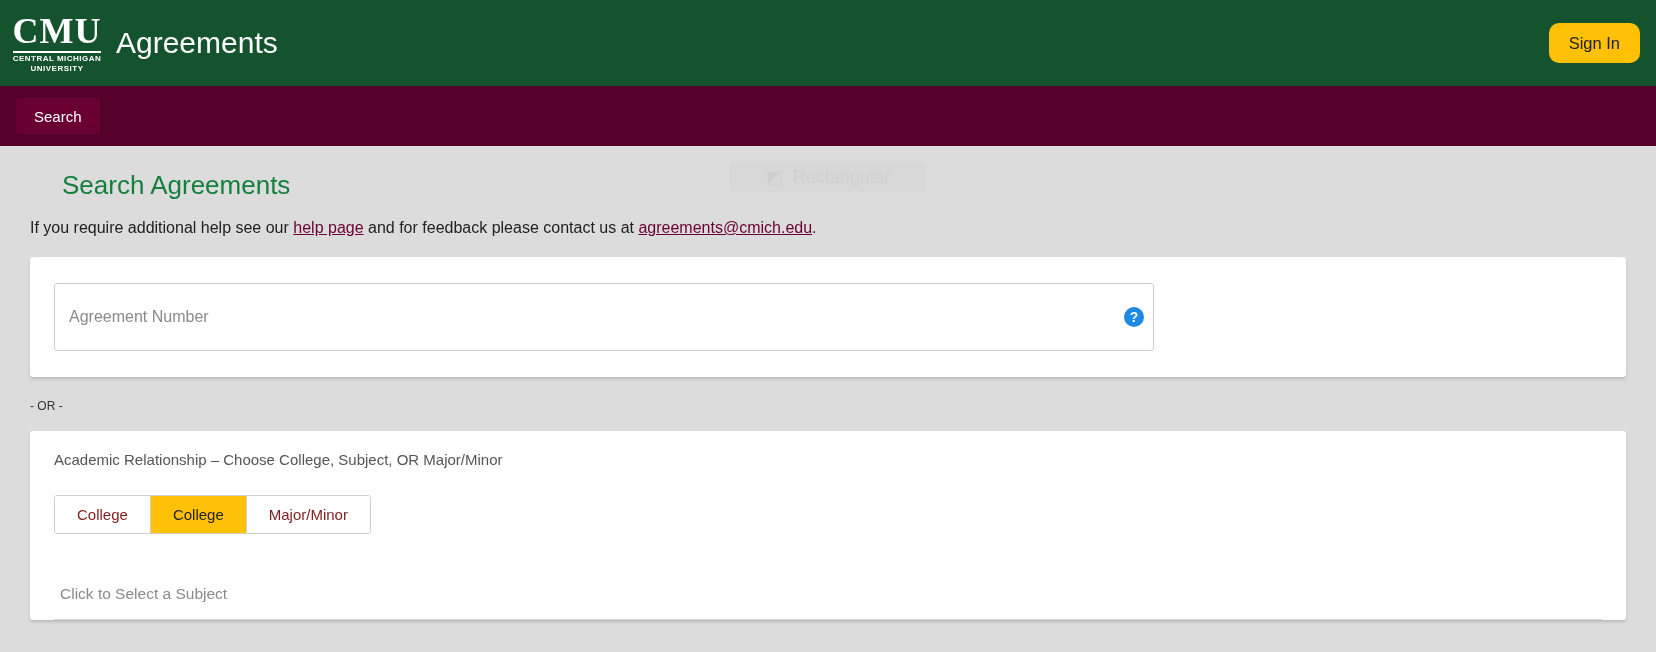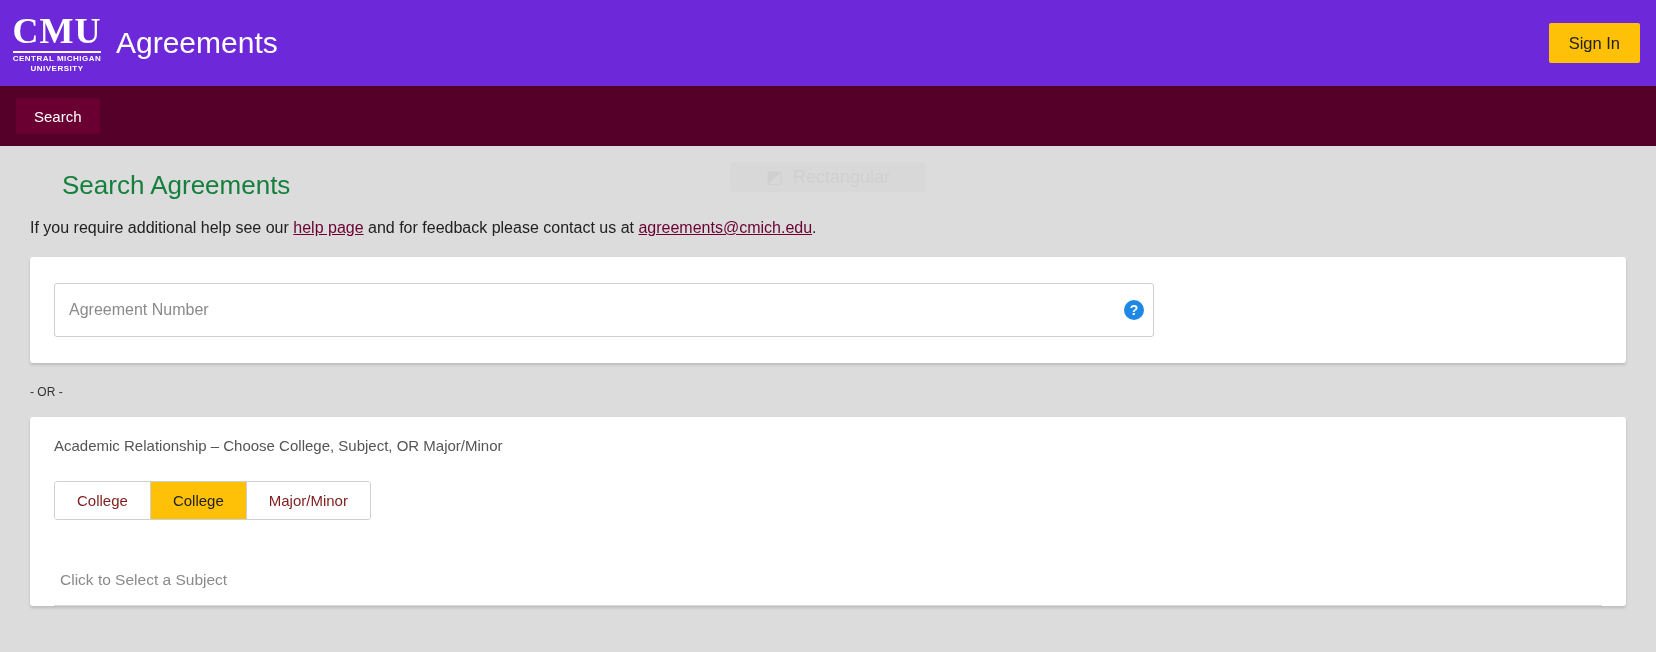--- a/index.html
+++ b/index.html
@@ -7,21 +7,21 @@
     font-family: "Helvetica Neue", Helvetica, Arial, sans-serif;
     background: #dcdcdc;
     width: 1656px;
     height: 652px;
     overflow: hidden;
     color: #212121;
   }
 
   
   .header {
-    background: #6d28d9;
+    background: #14532d;
     height: 86px;
     display: flex;
     align-items: center;
     padding: 0 16px 0 12px;
     position: relative;
   }
   .brand {
     display: flex;
     align-items: center;
     gap: 14px;
@@ -56,21 +56,21 @@
     color: #fff;
   }
   .signin-btn {
     margin-left: auto;
     background: #ffc107;
     color: #212121;
     border: none;
     height: 40px;
     padding: 0 20px;
     font-size: 16.5px;
-    border-radius: 2px;
+    border-radius: 10px;
     cursor: pointer;
   }
 
   
   .navbar {
     background: #550028;
     height: 60px;
     display: flex;
     align-items: center;
     padding: 4px 16px;
@@ -133,21 +133,21 @@
     box-shadow: 0 2px 3px rgba(0,0,0,0.15);
     padding: 26px 24px;
   }
 
   .input-wrap {
     position: relative;
     max-width: 1100px;
   }
   .agreement-input {
     width: 100%;
-    height: 54px;
+    height: 68px;
     border: 1px solid #cfcfcf;
     border-radius: 3px;
     padding: 0 44px 0 14px;
     font-size: 16px;
     color: #333;
     outline: none;
   }
   .agreement-input::placeholder { color: #8a8a8a; }
   .help-icon {
     position: absolute;

